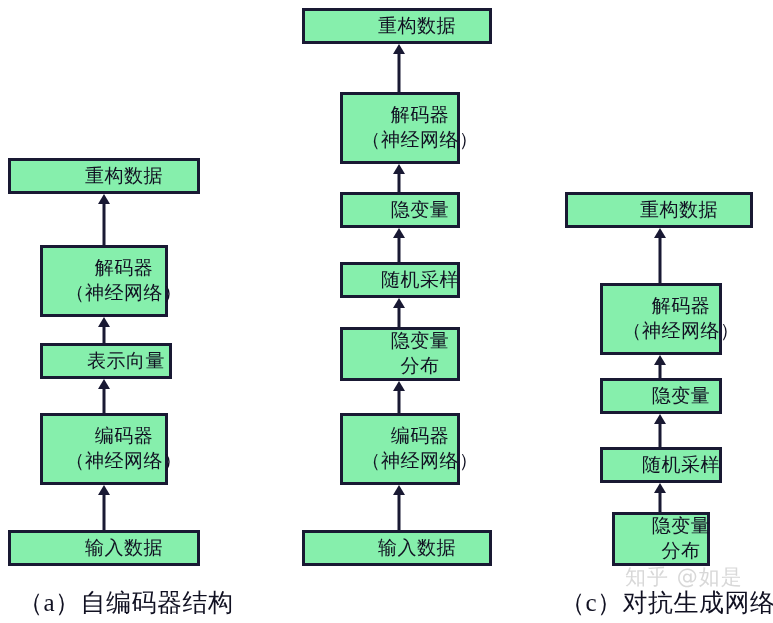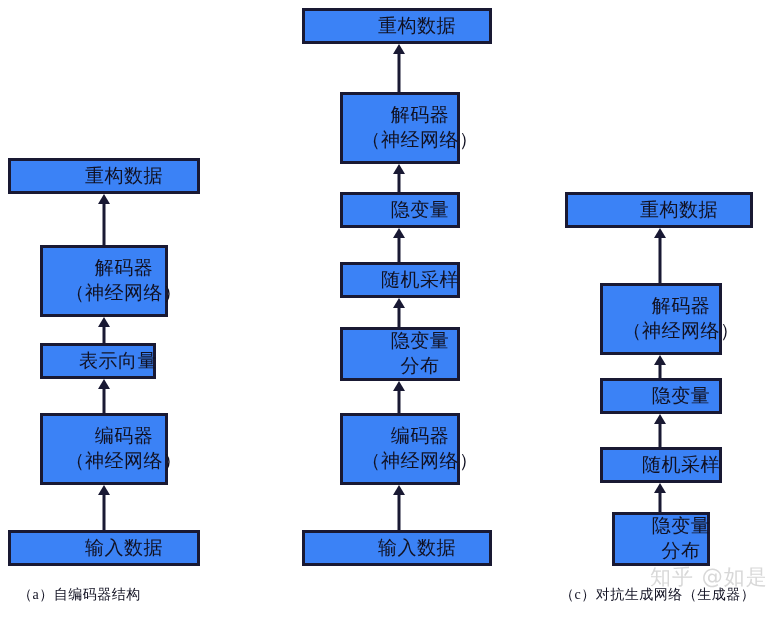--- a/index.html
+++ b/index.html
@@ -18,21 +18,21 @@
     height: 623px;
     background: #ffffff;
     overflow: hidden;
   }
 
   
   .node {
     position: absolute;
     box-sizing: border-box;
     border: 3px solid #191933;
-    background: #3b82f6;
+    background: #86efac;
     display: flex;
     flex-direction: column;
     align-items: center;
     justify-content: center;
     text-align: center;
     font-size: 19px;
     line-height: 1.30;
     letter-spacing: 0.5px;
     color: #111122;
     white-space: nowrap;
@@ -62,21 +62,21 @@
     width: 0;
     height: 0;
     border-left: 6px solid transparent;
     border-right: 6px solid transparent;
     border-bottom: 10px solid #191933;
   }
 
   
   .caption {
     position: absolute;
-    font-size: 14px;
+    font-size: 25px;
     letter-spacing: 0.5px;
     color: #111122;
     white-space: nowrap;
   }
 
   
   .watermark {
     position: absolute;
     font-size: 21px;
     color: #d8d8d8;
@@ -106,21 +106,21 @@
       <div class="shaft"></div>
       <div class="head"></div>
     </div>
     <div class="node" style="left: 8px; top: 158px; width: 192px; height: 36px; border-color: rgb(25, 25, 51); color: rgb(17, 17, 34);">
       <span>重构数据</span>
     </div>
     <div class="node" style="left: 40px; top: 245px; width: 128px; height: 72px; border-color: rgb(25, 25, 51); color: rgb(17, 17, 34);">
       <span>解码器</span>
       <span class="line2">（神经网络）</span>
     </div>
-    <div class="node" style="left: 40px; top: 343px; width: 116px; height: 36px; border-color: rgb(25, 25, 51); color: rgb(17, 17, 34);">
+    <div class="node" style="left: 40px; top: 343px; width: 132px; height: 36px; border-color: rgb(25, 25, 51); color: rgb(17, 17, 34);">
       <span>表示向量</span>
     </div>
     <div class="node" style="left: 40px; top: 413px; width: 128px; height: 72px; border-color: rgb(25, 25, 51); color: rgb(17, 17, 34);">
       <span>编码器</span>
       <span class="line2">（神经网络）</span>
     </div>
     <div class="node" style="left: 8px; top: 530px; width: 192px; height: 36px; border-color: rgb(25, 25, 51); color: rgb(17, 17, 34);">
       <span>输入数据</span>
     </div>
     <div class="caption" style="left: 18px; top: 586px;">（a）自编码器结构</div>
@@ -199,14 +199,14 @@
       <span>隐变量</span>
     </div>
     <div class="node" style="left: 600px; top: 447px; width: 122px; height: 36px; border-color: rgb(25, 25, 51); color: rgb(17, 17, 34);">
       <span>随机采样</span>
     </div>
     <div class="node" style="left: 612px; top: 512px; width: 98px; height: 54px; border-color: rgb(25, 25, 51); color: rgb(17, 17, 34);">
       <span>隐变量</span>
       <span class="line2">分布</span>
     </div>
     <div class="caption" style="left: 560px; top: 586px;">（c）对抗生成网络（生成器）</div>
-    <div class="watermark" style="left: 625px; top: 563px; color: rgb(216, 216, 216); margin-left: 25px;">知乎 @如是</div>
+    <div class="watermark" style="left: 625px; top: 563px; color: rgb(216, 216, 216);">知乎 @如是</div>
   </div>
 
 </body></html>

